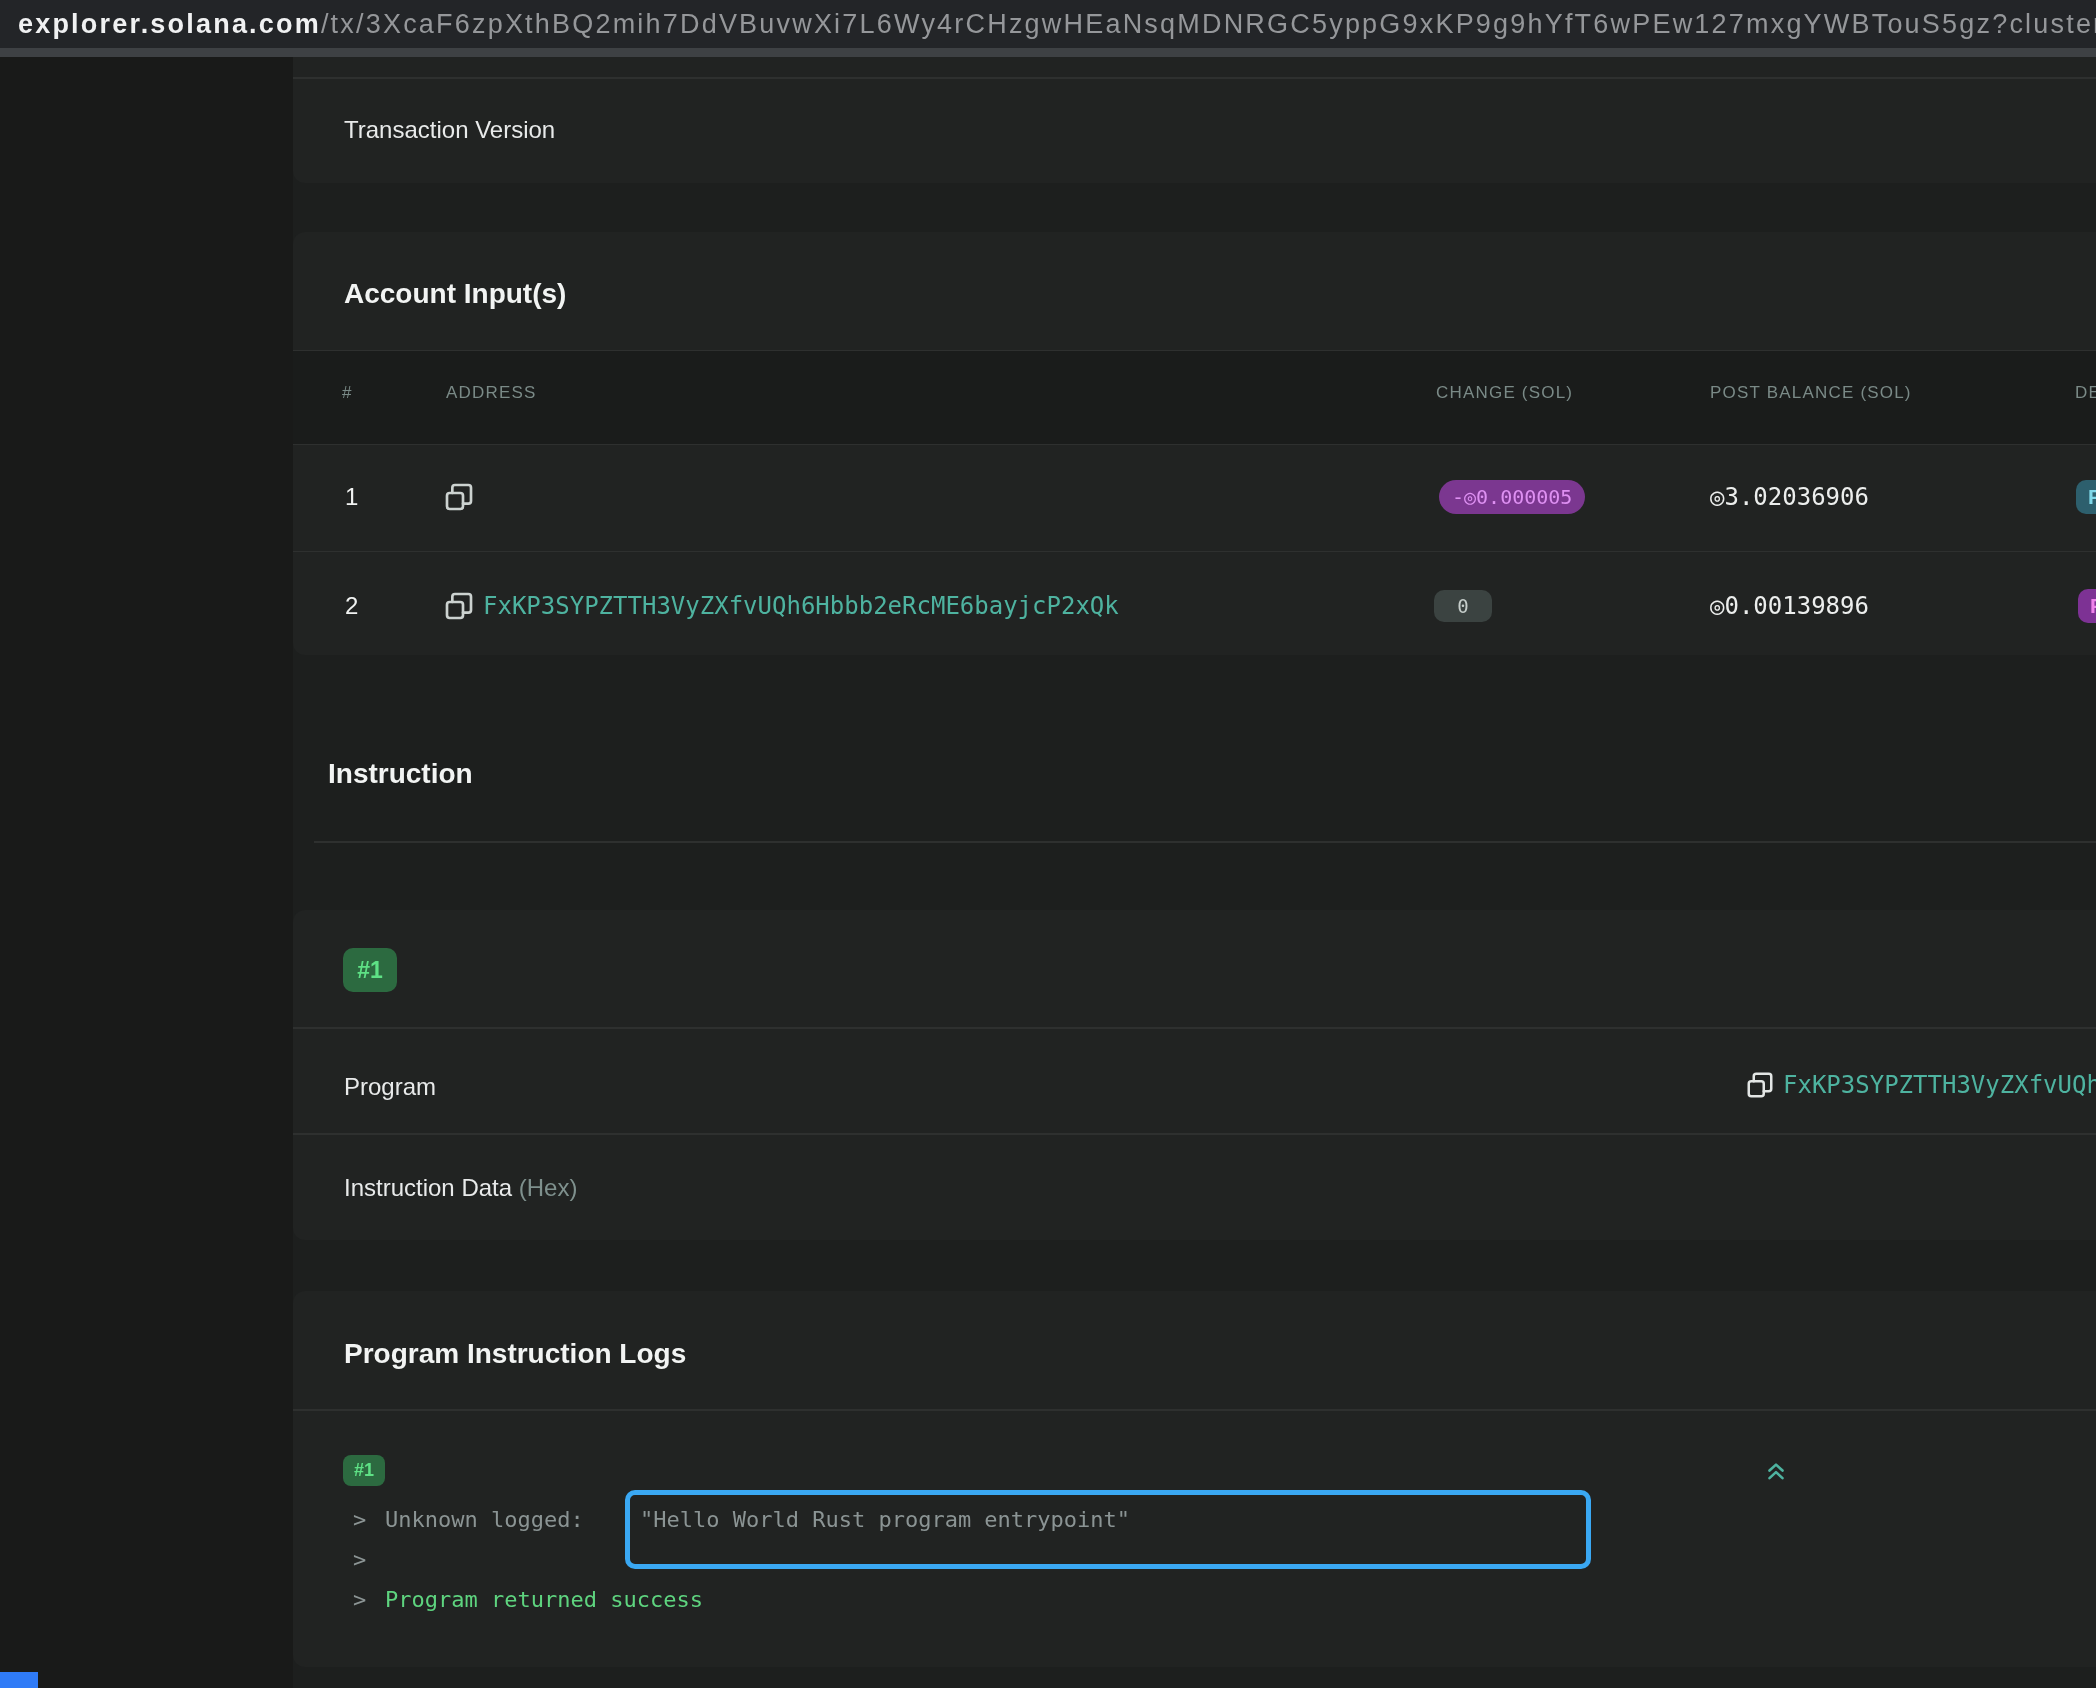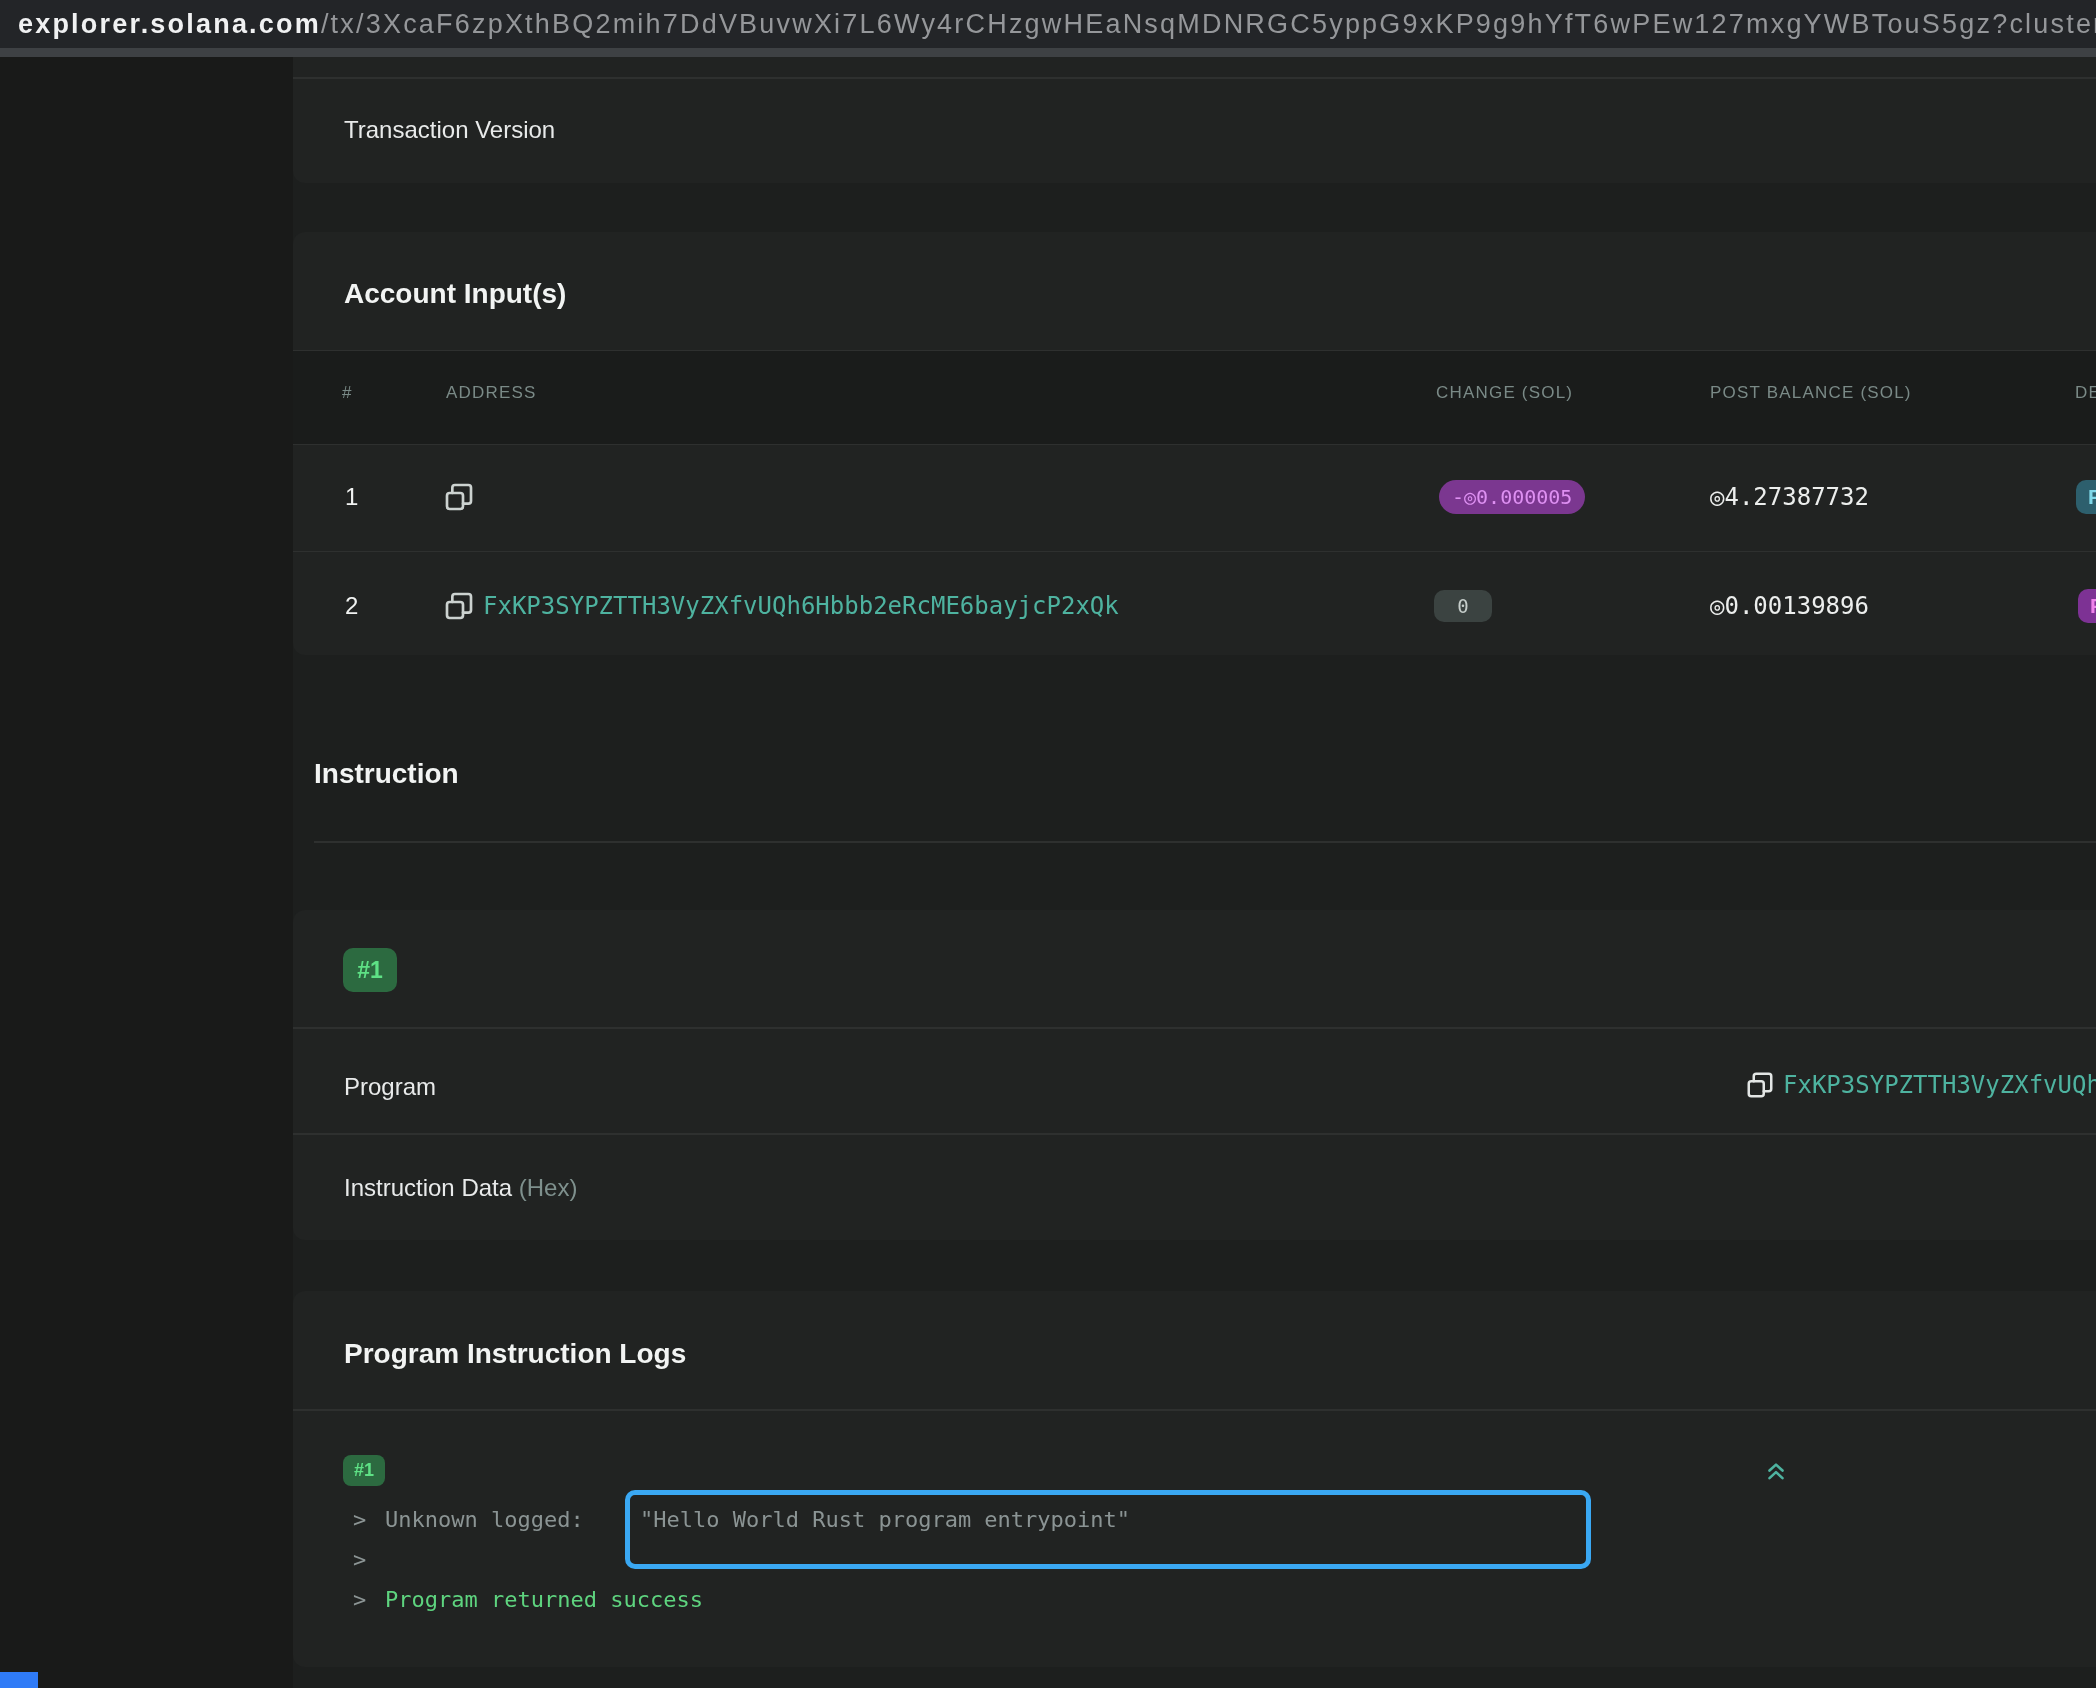--- a/index.html
+++ b/index.html
@@ -42,21 +42,21 @@
   .pill{display:inline-flex;align-items:center;justify-content:center;height:34px;border-radius:17px;
         font-family:"DejaVu Sans Mono",monospace;font-size:20px;padding:0 13px;}
   .pill-change{background:#7b3790;color:#de90f2;}
   .pill-zero{height:32px;min-width:38px;padding:0 10px;border-radius:10px;background:#3b4341;color:#c6cecb;font-size:19px;}
   .pill-fee{background:#2d5f6d;color:#7fd7e8;min-width:130px;justify-content:flex-start;padding-left:12px;
             font-family:"Liberation Sans",sans-serif;font-size:21px;font-weight:600;border-radius:10px;}
   .pill-prog{background:#7d3294;color:#ef82ea;min-width:130px;justify-content:flex-start;padding-left:12px;
              font-family:"Liberation Sans",sans-serif;font-size:21px;font-weight:600;border-radius:10px;}
 
   
-  .section-heading{position:absolute;left:314px;top:758px;font-size:28px;font-weight:600;color:#f2f4f3;}
+  .section-heading{position:absolute;left:328px;top:758px;font-size:28px;font-weight:600;color:#f2f4f3;}
   .section-divider{position:absolute;left:314px;top:841px;width:1782px;height:2px;background:#2e302f;}
 
   
   .card-ix{top:910px;height:330px;}
   .ix-badge{position:absolute;left:50px;top:38px;width:54px;height:44px;border-radius:10px;
             background:#2c6a40;color:#5ee185;display:flex;align-items:center;justify-content:center;
             font-size:23px;font-weight:600;}
   .ix-title{position:absolute;left:117px;top:46px;font-size:27px;font-weight:600;color:#f2f4f3;white-space:nowrap;}
   .prog-val{position:absolute;left:1452px;top:160px;display:flex;align-items:center;gap:8px;white-space:nowrap;}
   .prog-val .addr{font-size:24px;}
@@ -111,21 +111,21 @@
 
     <div class="trow" style="top:211px;border-bottom:1px solid #2e302f">
       <div class="cell row-num" style="left:52px">1</div>
       <span class="cell copy-btn" style="left:150px">
         <svg width="32" height="32" viewBox="0 0 24 24" fill="none" stroke="#ccd2d0" stroke-width="2" stroke-linecap="round" stroke-linejoin="round">
             <rect x="3" y="9" width="12" height="12" rx="2"></rect>
             <path d="M7 9V5a2 2 0 0 1 2-2h10a2 2 0 0 1 2 2v10a2 2 0 0 1-2 2h-4"></path>
           </svg>
       </span>
       <span class="cell pill pill-change" style="left:1146px">-◎0.000005</span>
-      <span class="cell balance mono" style="left:1417px">◎4.27387732</span>
+      <span class="cell balance mono" style="left:1417px">◎3.02036906</span>
       <span class="cell pill pill-fee" style="left:1783px">F</span>
     </div>
 
     <div class="trow" style="top:320px">
       <div class="cell row-num" style="left:52px">2</div>
       <span class="cell copy-btn" style="left:150px">
         <svg width="32" height="32" viewBox="0 0 24 24" fill="none" stroke="#ccd2d0" stroke-width="2" stroke-linecap="round" stroke-linejoin="round">
             <rect x="3" y="9" width="12" height="12" rx="2"></rect>
             <path d="M7 9V5a2 2 0 0 1 2-2h10a2 2 0 0 1 2 2v10a2 2 0 0 1-2 2h-4"></path>
           </svg>

